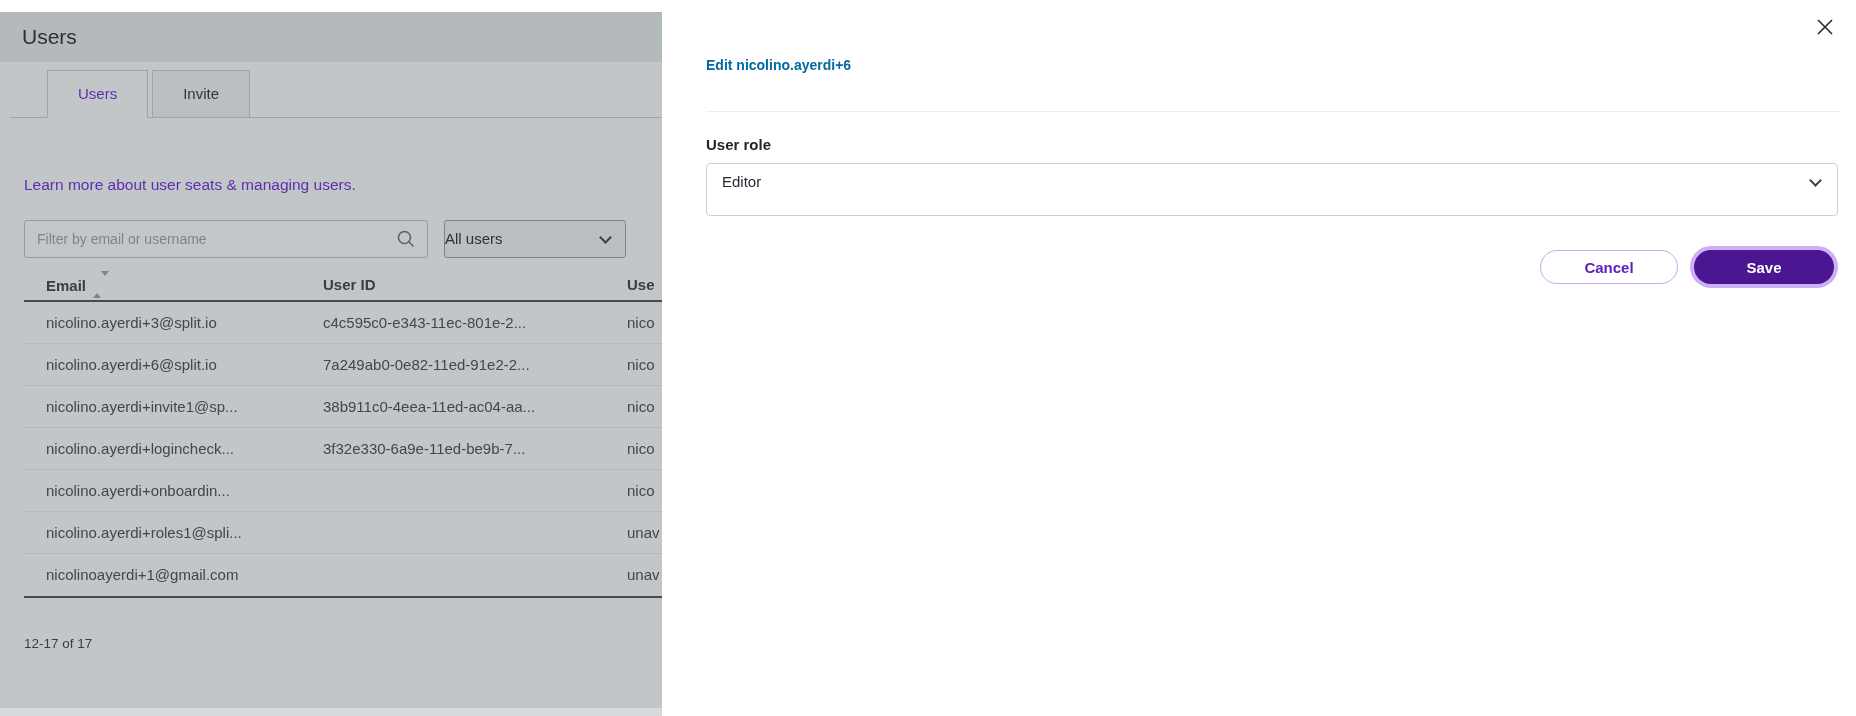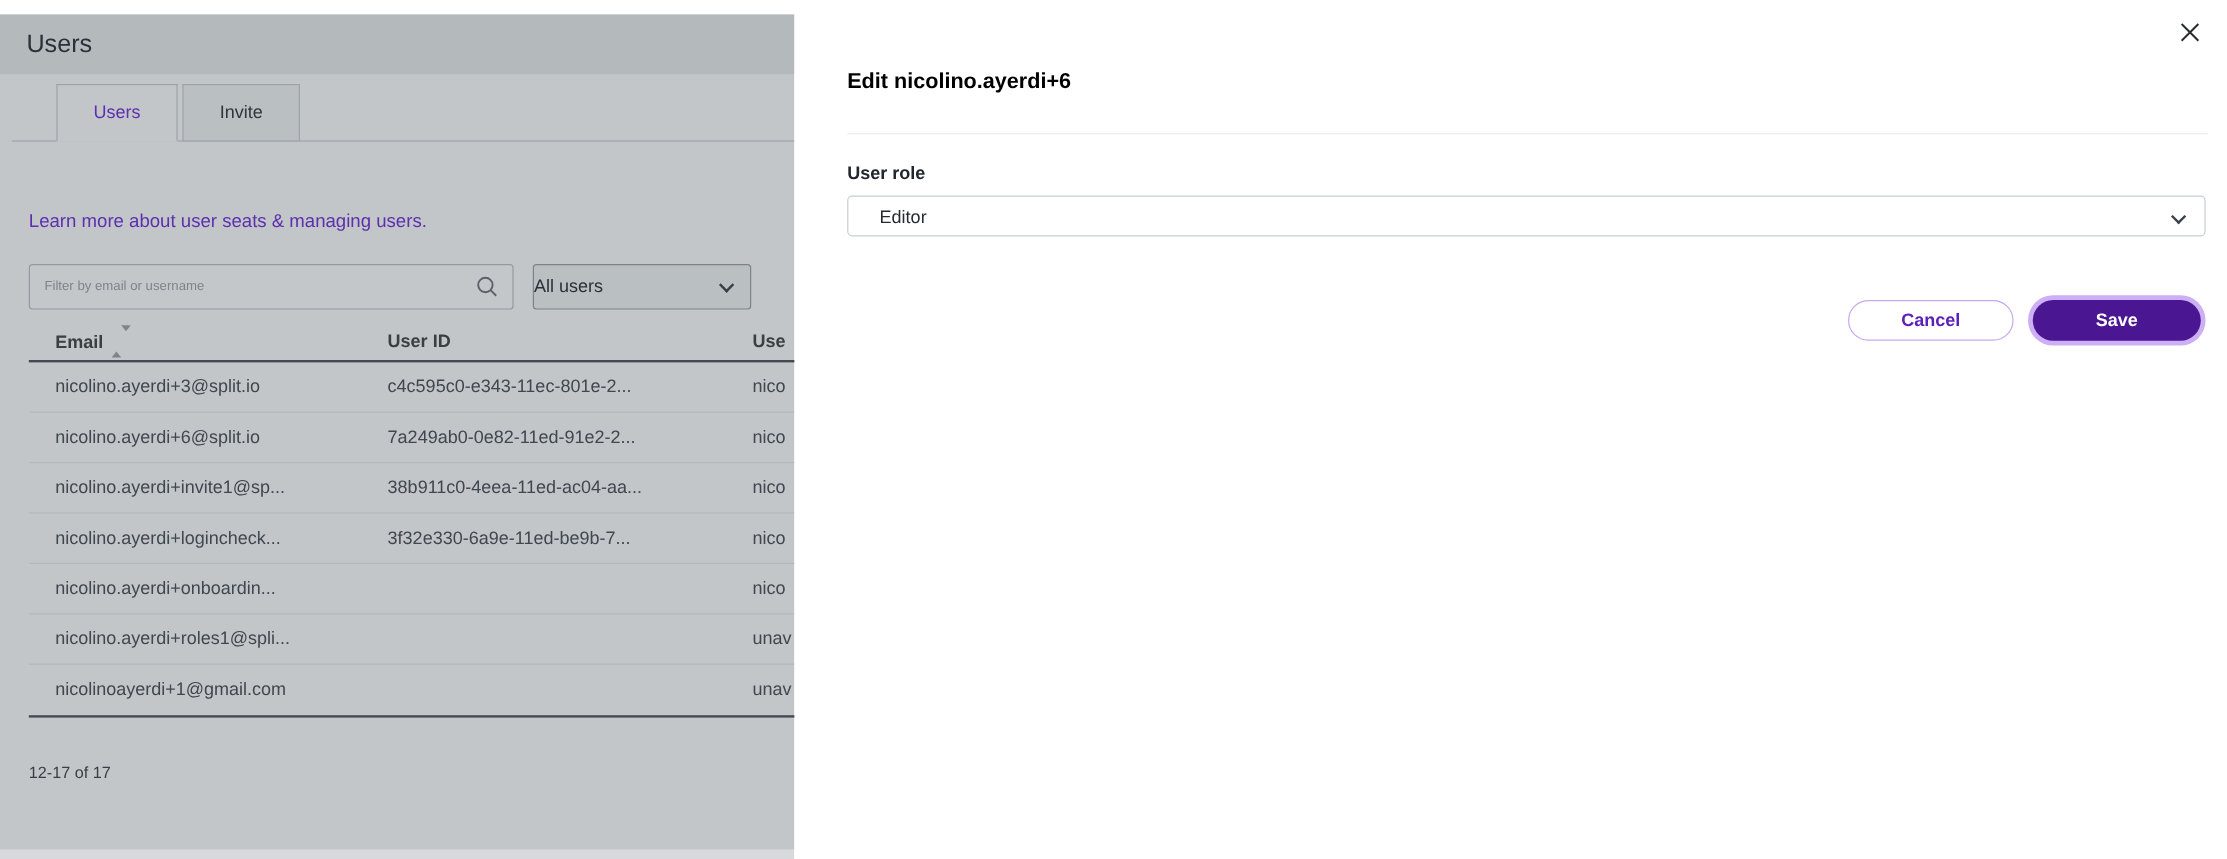--- a/index.html
+++ b/index.html
@@ -24,21 +24,21 @@
                 color:#6c2bd9; font-weight:500; }
   .tab.inactive { margin-left:4px; background:#eff1f3; color:#2e333c; }
 
   .desc { position:absolute; top:146px; left:24px; width:1100px; font-size:15.5px;
           color:#9aa0a8; white-space:nowrap; }
   .learn-link { position:absolute; top:176px; left:24px; font-size:15.5px;
                 color:#6c2bd9; text-decoration:none; white-space:nowrap; }
 
   .filter-input { position:absolute; top:220px; left:24px; width:404px; height:38px;
                   border:1px solid #b9bfc6; border-radius:3px; background:#fdfdfd;
-                  font-size:11px; color:#262b33; padding:0 36px 0 12px;
+                  font-size:14px; color:#262b33; padding:0 36px 0 12px;
                   font-family:"Liberation Sans", sans-serif; }
   .filter-input::placeholder { color:#9aa0a8; }
   .search-ic { position:absolute; top:229px; left:396px; width:20px; height:20px; }
 
   .scope-select { position:absolute; top:220px; left:444px; width:182px; height:38px;
                   border:1px solid #989fa7; border-radius:3px; background:#eff1f2;
                   font-size:15px; color:#262b33; line-height:36px; 
                   cursor:pointer; }
   .chev { display:inline-block; width:9px; height:9px; border-right:2px solid #3a414b;
           border-bottom:2px solid #3a414b; transform:rotate(45deg); }
@@ -68,26 +68,26 @@
   
   .dim-overlay { position:absolute; top:12px; left:0; width:662px; height:696px;
                  background:rgba(52,60,70,0.28); z-index:5; }
 
   
   .side-panel { position:absolute; top:0; left:662px; width:1194px; height:716px;
                 background:#fff; z-index:10; }
   .close-btn { position:absolute; top:12px; right:16px; width:30px; height:30px;
                display:flex; align-items:center; justify-content:center; cursor:pointer;
                background:none; border:none; }
-  .panel-title { position:absolute; top:57px; left:44px; font-size:18px; font-weight:700; color:#000000; }
+  .panel-title { position:absolute; top:57px; left:44px; font-size:14px; font-weight:700; color:#0369a1; }
   .panel-divider { position:absolute; top:111px; left:44px; right:16px; height:1px; background:#ededef; }
   .role-label { position:absolute; top:136px; left:44px; font-size:15px; font-weight:700; color:#21262e; }
-  .role-select { position:absolute; top:163px; left:44px; right:18px; height:34px;
+  .role-select { position:absolute; top:163px; left:44px; right:18px; height:53px;
                  border:1px solid #c9ced4; border-radius:4px; background:#fff;
-                 font-size:15px; color:#262b33; line-height:36px; padding-left:26px; cursor:pointer; }
+                 font-size:15px; color:#262b33; line-height:36px; padding-left:15px; cursor:pointer; }
   .role-select .chev { position:absolute; right:17px; top:12px; }
 
   .btn { position:absolute; top:250px; height:34px; border-radius:19px; font-size:15px;
          font-weight:700; cursor:pointer; font-family:"Liberation Sans", sans-serif;
          display:flex; align-items:center; justify-content:center; }
   .btn-cancel { left:878px; width:138px; background:#fff; border:1px solid #c9aaf0; color:#5c22b8; }
   .btn-save   { left:1032px; width:140px; background:#4a1691; border:none; color:#fff;
                 box-shadow:0 0 0 4px #cdaff5; }
 </style>
 </head>

